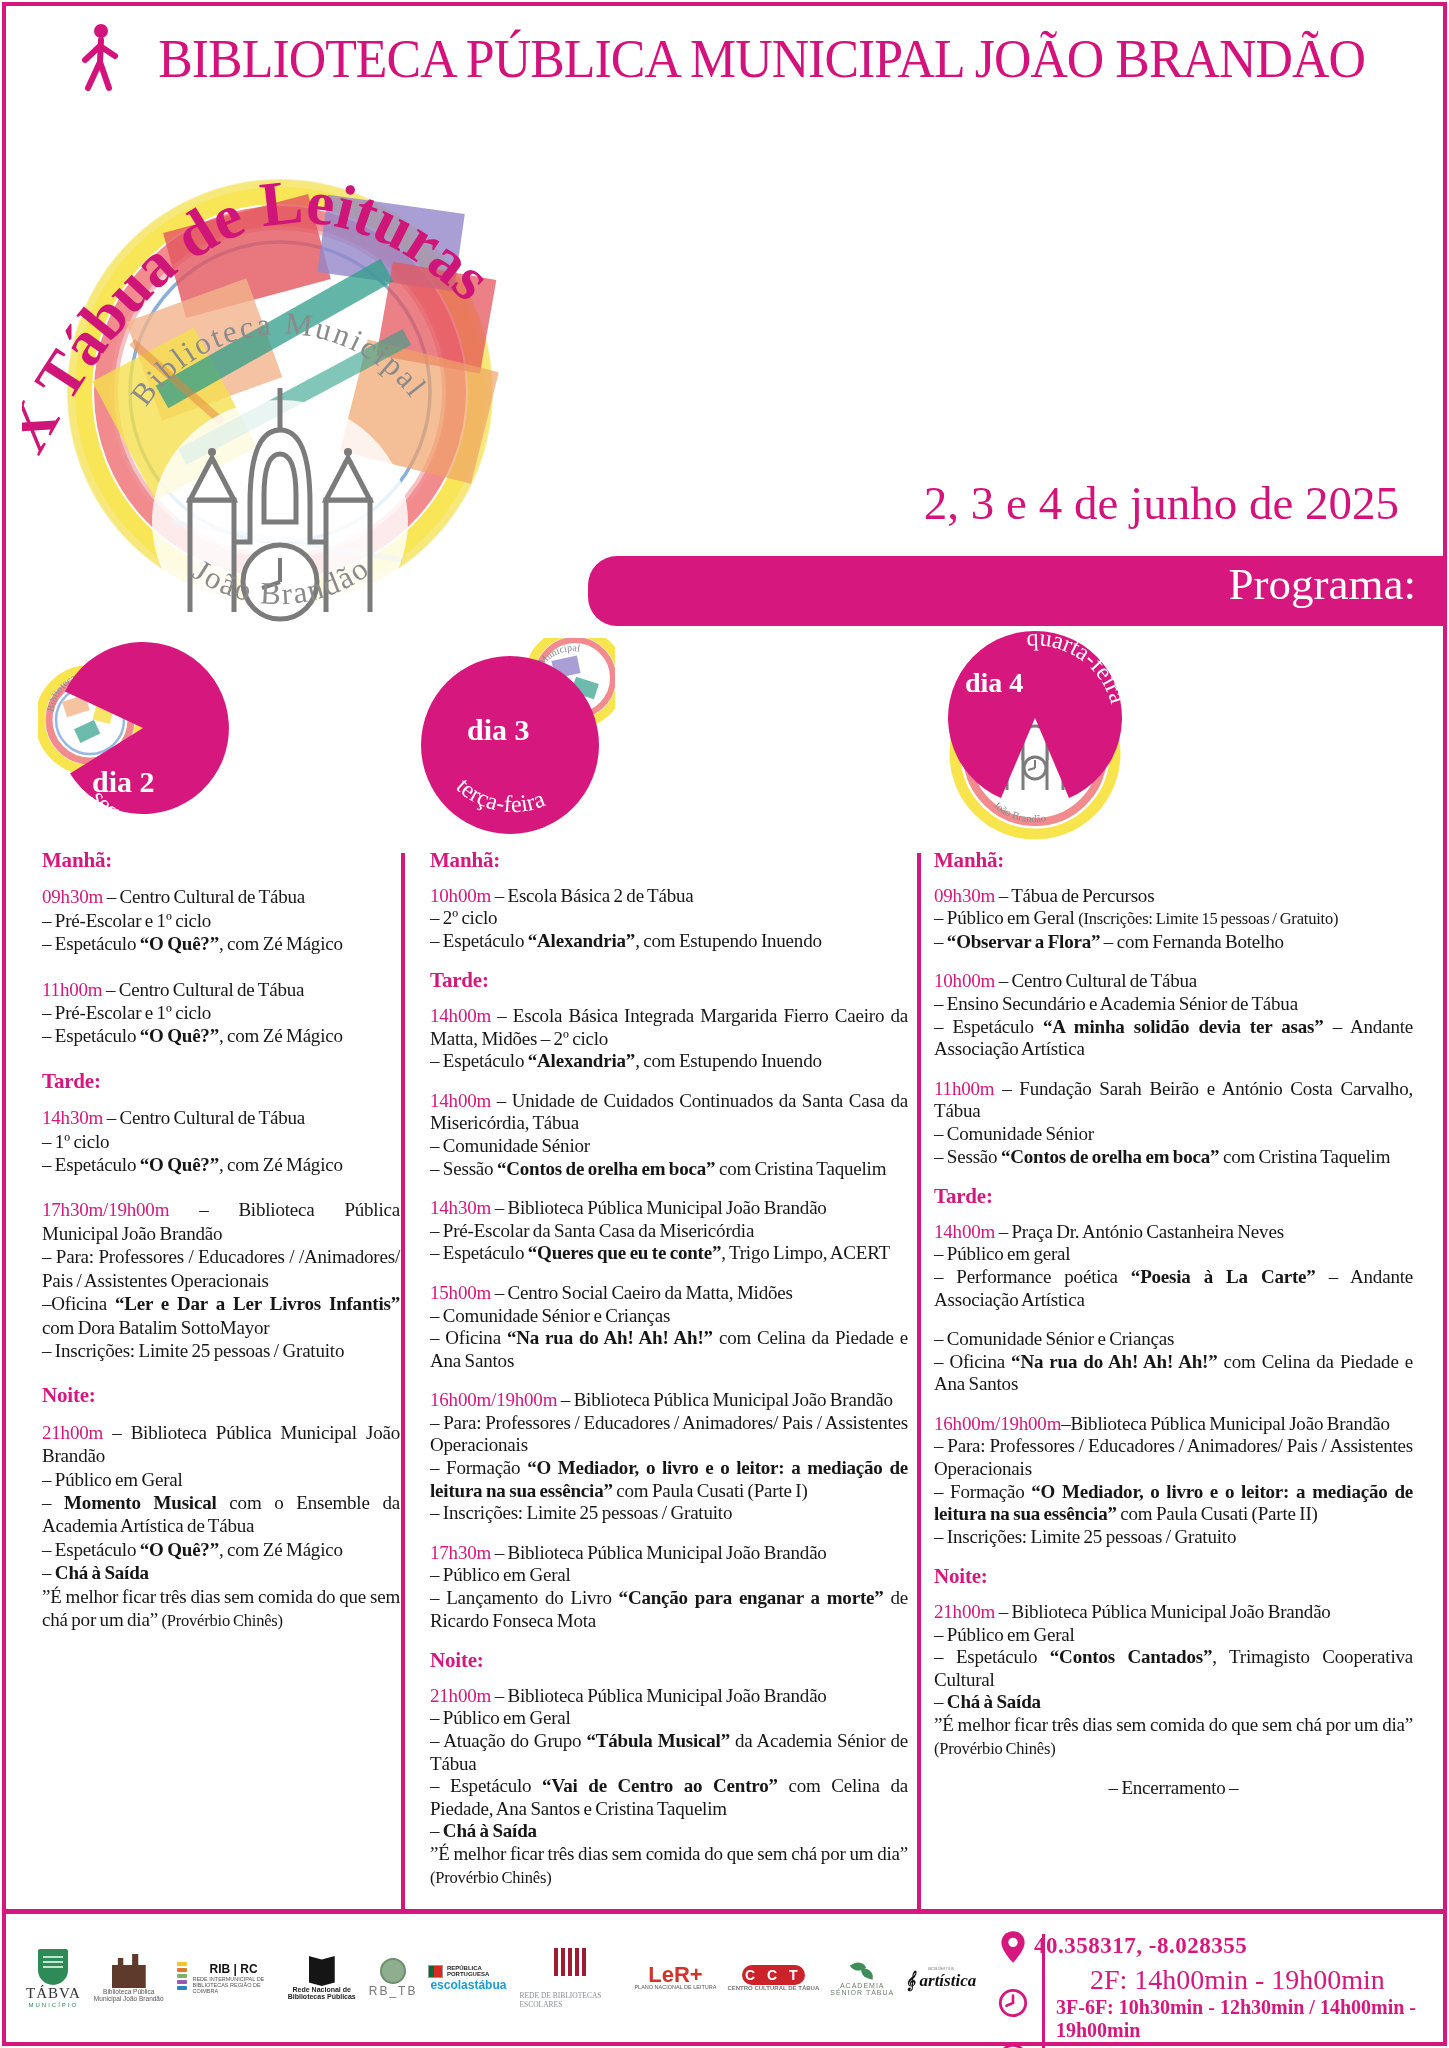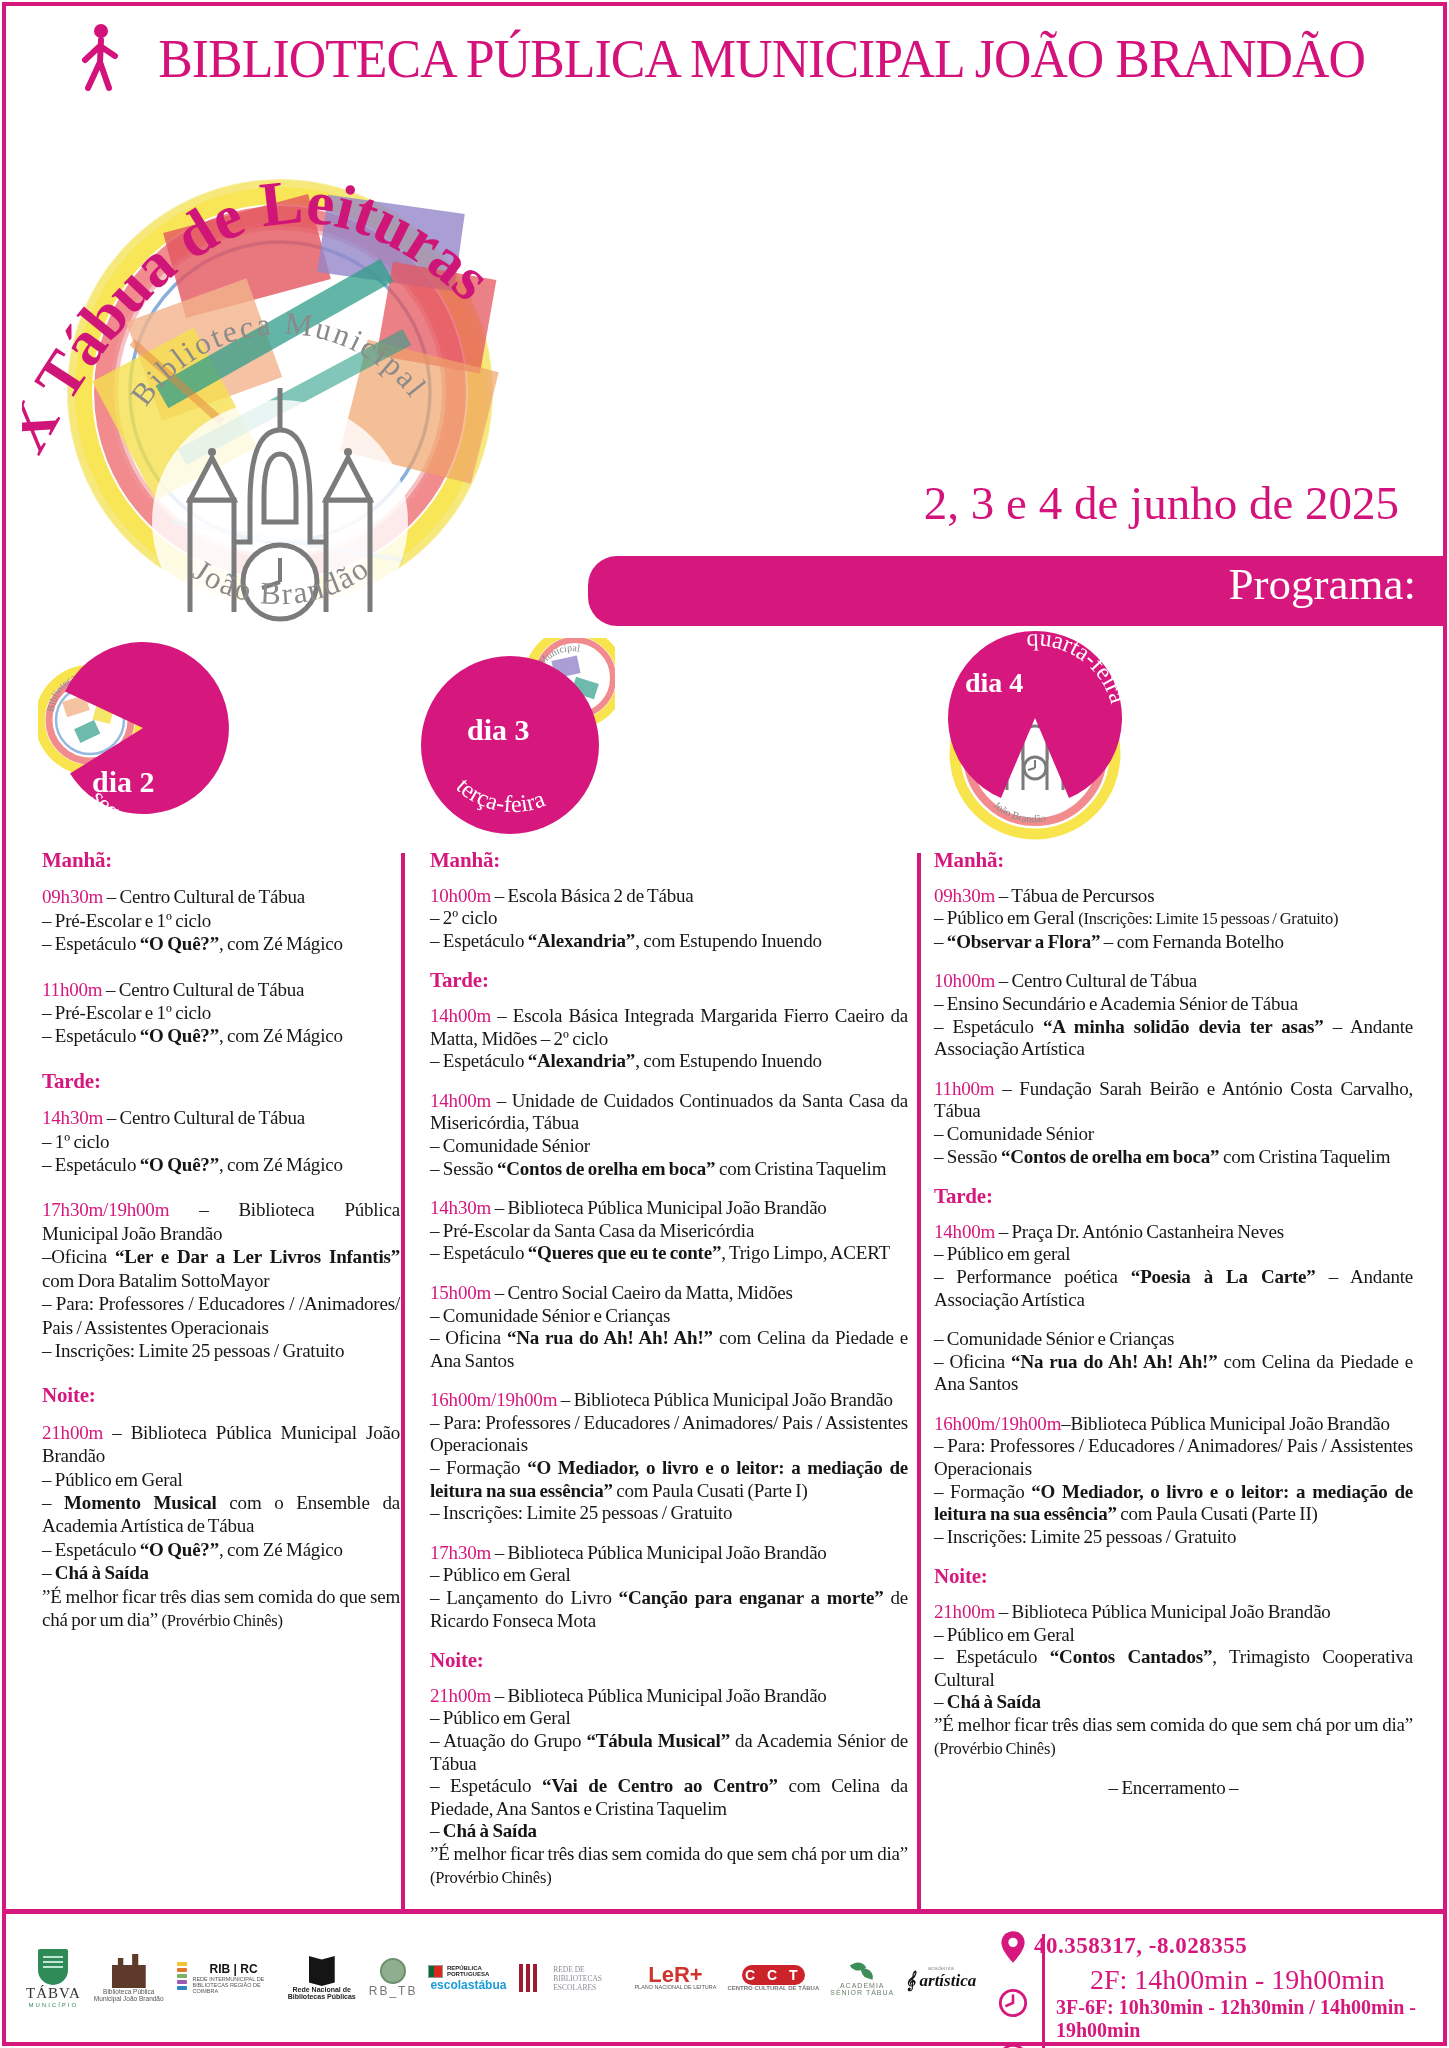--- a/index.html
+++ b/index.html
@@ -226,22 +226,22 @@
         <div class="line"><span>– Espetáculo </span><span class="seg-b">“O Quê?”</span><span>, com Zé Mágico</span></div>
       </div>
       <div class="sec-title">Tarde:</div>
       <div class="event">
         <div class="line"><span class="seg-time">14h30m</span><span> – Centro Cultural de Tábua</span></div>
         <div class="line"><span>–  1º ciclo</span></div>
         <div class="line"><span>–  Espetáculo </span><span class="seg-b">“O Quê?”</span><span>, com Zé Mágico</span></div>
       </div>
       <div class="event">
         <div class="line"><span class="seg-time">17h30m/19h00m</span><span> – Biblioteca Pública Municipal João Brandão</span></div>
+        <div class="line"><span>– Para: Professores / Educadores / /Animadores/ Pais / Assistentes Operacionais</span></div>
         <div class="line"><span>–Oficina </span><span class="seg-b">“Ler e Dar a Ler Livros Infantis”</span><span> com Dora Batalim SottoMayor</span></div>
-        <div class="line"><span>– Para: Professores / Educadores / /Animadores/ Pais / Assistentes Operacionais</span></div>
         <div class="line"><span>– Inscrições: Limite 25 pessoas / Gratuito</span></div>
       </div>
       <div class="sec-title">Noite:</div>
       <div class="event">
         <div class="line"><span class="seg-time">21h00m</span><span> –  Biblioteca Pública Municipal João Brandão</span></div>
         <div class="line"><span>–  Público em Geral</span></div>
         <div class="line"><span>– </span><span class="seg-b">Momento Musical</span><span> com o Ensemble da Academia Artística de Tábua</span></div>
         <div class="line"><span>– Espetáculo </span><span class="seg-b">“O Quê?”</span><span>, com Zé Mágico</span></div>
         <div class="line"><span>– </span><span class="seg-b">Chá à Saída</span></div>
         <div class="line"><span>”É melhor ficar três dias sem comida do que sem chá por um dia” </span><span class="seg-small">(Provérbio Chinês)</span></div>
@@ -376,21 +376,21 @@
       <div class="rbtb-dot"></div>
       <div class="lg-sub" style="font-size:12px;letter-spacing:2px;color:#777">RB_TB</div>
     </div>
     <div class="logo" style="width:80px">
       <div style="display:flex;align-items:center;gap:4px">
         <div class="flag"></div>
         <div class="lg-sub" style="font-size:6px;font-weight:bold;color:#222;text-align:left">REPÚBLICA PORTUGUESA</div>
       </div>
       <div style="font-size:12px;font-weight:bold;color:#1b9cd8">escolastábua</div>
     </div>
-    <div class="logo" style="flex-direction:row;gap:15px;width:104px">
+    <div class="logo" style="flex-direction:column;gap:15px;width:104px">
       <div class="rbe-bars"></div>
       <div class="lg-sub" style="font-size:7.5px;color:#8a8f98;text-align:left;font-family:'Liberation Serif',serif">REDE DE BIBLIOTECAS ESCOLARES</div>
     </div>
     <div class="logo">
       <div class="ler"><span>LeR+</span></div>
       <div class="lg-sub" style="font-size:5.5px">PLANO NACIONAL DE LEITURA</div>
     </div>
     <div class="logo">
       <div class="cct-box">C C T</div>
       <div class="lg-sub" style="font-size:6px;font-weight:bold;color:#777">CENTRO CULTURAL DE TÁBUA</div>

